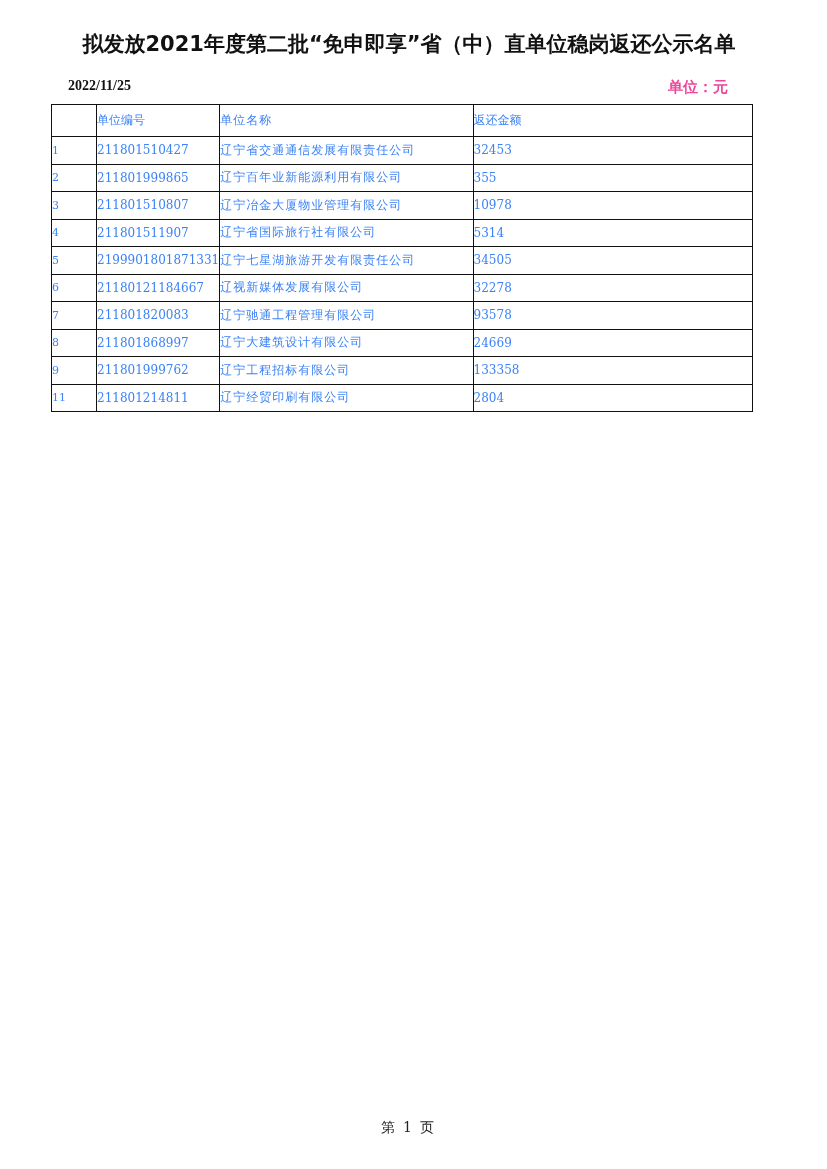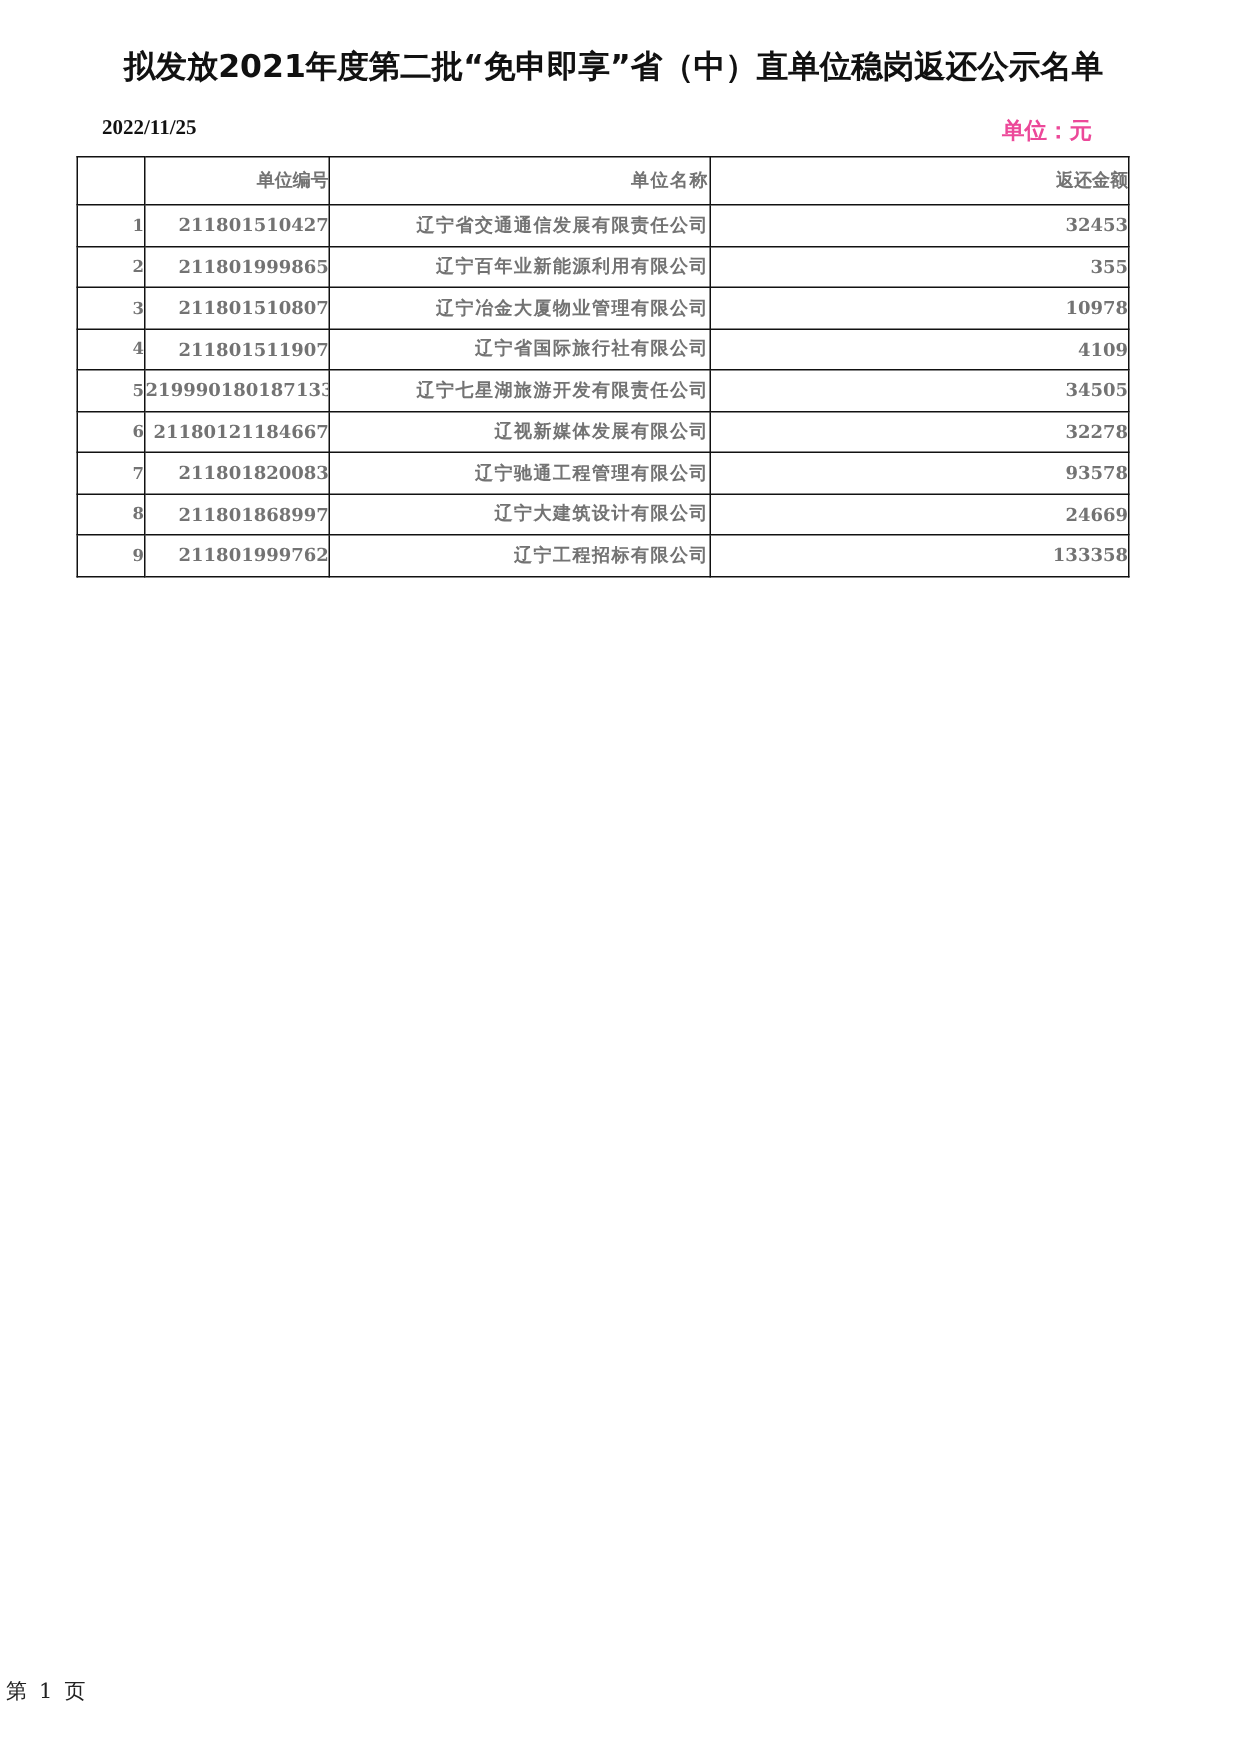--- a/index.html
+++ b/index.html
@@ -7,29 +7,29 @@
          font-family: "DejaVu Serif", "Liberation Serif", serif; color: #222; }
   .title { position: absolute; left: 0; top: 30px; width: 818px; text-align: center;
            font-family: "DejaVu Sans", "Liberation Sans", sans-serif;
            font-size: 21px; font-weight: bold; color: #111; letter-spacing: 0px; }
   .date { position: absolute; left: 68px; top: 78px; font-size: 14px; font-weight: bold;
           font-family: "Liberation Serif", "DejaVu Serif", serif; color: #111; }
   .unit { position: absolute; left: 668px; top: 78px; font-size: 15px; font-weight: bold;
           font-family: "DejaVu Sans", "Liberation Sans", sans-serif; color: #ec4899; }
   table { position: absolute; left: 51px; top: 104px; border-collapse: collapse;
           table-layout: fixed; width: 702px; }
-  td, th { border: 1.5px solid #111; text-align: right; padding: 0;
-           font-weight: bold; font-size: 12px; color: #737373; height: 26.5px;
+  td, th { border: 1.5px solid #111; text-align: left; padding: 0;
+           font-weight: normal; font-size: 12px; color: #3b82f6; height: 26.5px;
            white-space: nowrap; overflow: hidden; }
   th { height: 31px; }
   td.c-idx, th.c-idx { width: 44px; font-size: 11px; }
   td.c-code, th.c-code { width: 122px; }
   td.c-name, th.c-name { width: 252px; letter-spacing: 1px; }
   td.c-amt, th.c-amt { width: 278px; margin-top: 12px; }
-  .footer { position: absolute; left: 0; top: 1119px; width: 815px; 
+  .footer { position: absolute; left: 0; top: 1119px; width: 815px; text-align: center;
             font-size: 14px; color: #222; }
   .footer span { margin: 0 4px; }
 </style>
 </head>
 <body>
 
 <div class="title">拟发放2021年度第二批“免申即享”省（中）直单位稳岗返还公示名单</div>
 <div class="date">2022/11/25</div>
 <div class="unit">单位：元</div>
 
@@ -58,21 +58,21 @@
       <tr>
         <td class="c-idx">3</td>
         <td class="c-code">211801510807</td>
         <td class="c-name">辽宁冶金大厦物业管理有限公司</td>
         <td class="c-amt">10978</td>
       </tr>
       <tr>
         <td class="c-idx">4</td>
         <td class="c-code">211801511907</td>
         <td class="c-name">辽宁省国际旅行社有限公司</td>
-        <td class="c-amt">4109</td>
+        <td class="c-amt">5314</td>
       </tr>
       <tr>
         <td class="c-idx">5</td>
         <td class="c-code">2199901801871331</td>
         <td class="c-name">辽宁七星湖旅游开发有限责任公司</td>
         <td class="c-amt">34505</td>
       </tr>
       <tr>
         <td class="c-idx">6</td>
         <td class="c-code">21180121184667</td>
@@ -90,18 +90,24 @@
         <td class="c-code">211801868997</td>
         <td class="c-name">辽宁大建筑设计有限公司</td>
         <td class="c-amt">24669</td>
       </tr>
       <tr>
         <td class="c-idx">9</td>
         <td class="c-code">211801999762</td>
         <td class="c-name">辽宁工程招标有限公司</td>
         <td class="c-amt">133358</td>
       </tr>
+      <tr>
+        <td class="c-idx">11</td>
+        <td class="c-code">211801214811</td>
+        <td class="c-name">辽宁经贸印刷有限公司</td>
+        <td class="c-amt">2804</td>
+      </tr>
     </tbody>
 </table>
 
 <div class="footer">
   <span>第</span><span>1</span><span>页</span>
 </div>
 
 </body></html>

